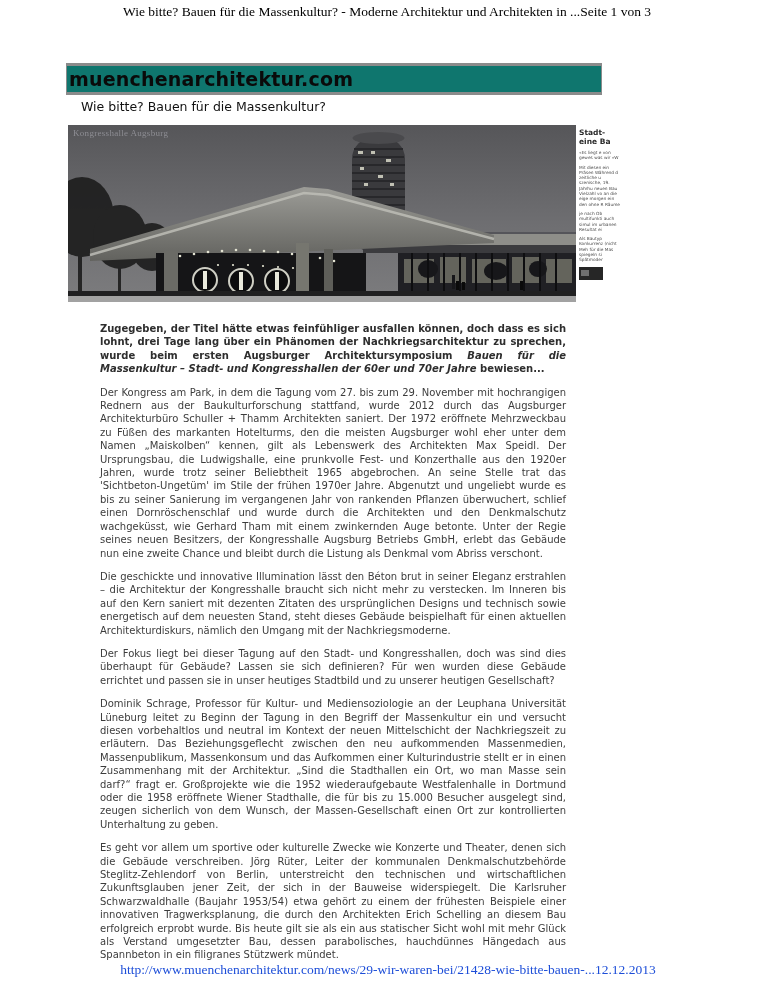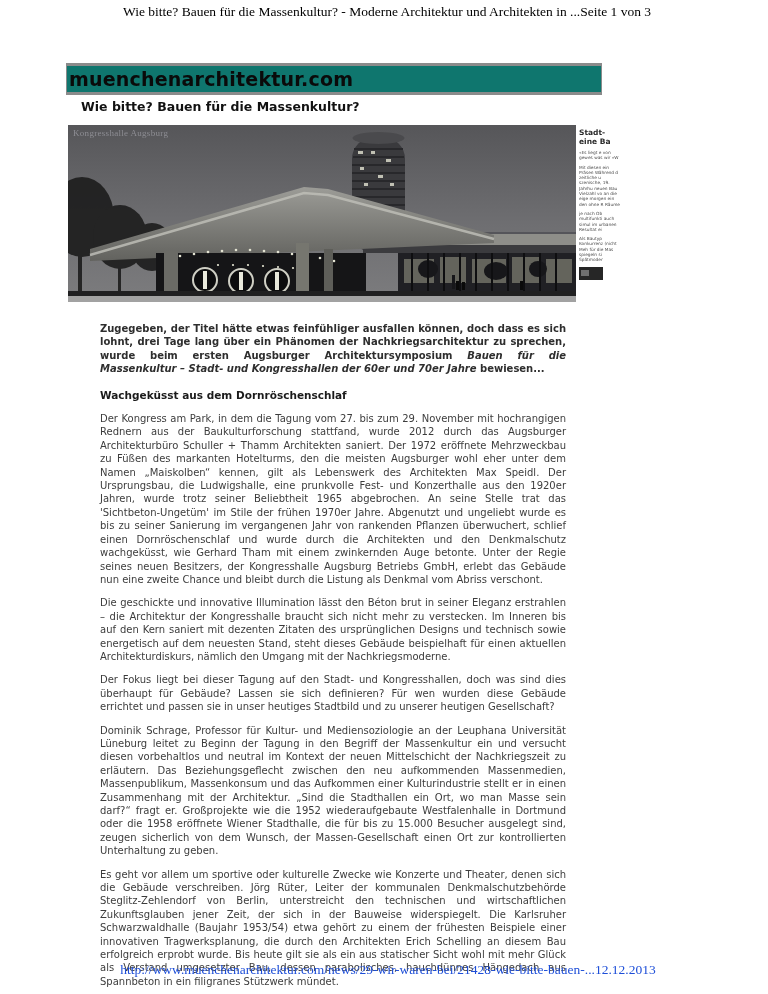--- a/index.html
+++ b/index.html
@@ -11,21 +11,21 @@
   .print-footer{position:absolute;left:66px;right:58px;top:962px;display:flex;justify-content:center;
     font-family:"Liberation Serif",serif;font-size:13.5px;color:#1d4ed8;}
 
   
   .site-box{position:absolute;left:66px;top:63px;width:534px;height:26px;background:#0f766e;
     border:1px solid #8b8b8b;border-top:3px solid #8b8b8b;border-bottom:3px solid #8b8b8b;}
   .site-box .site-name{font-family:"DejaVu Sans",sans-serif;font-weight:bold;font-size:19px;color:#0a0a0a;
     line-height:26px;padding-left:2px;letter-spacing:0.2px;white-space:nowrap;}
 
   .article-title{position:absolute;left:81px;top:99px;font-family:"DejaVu Sans",sans-serif;
-    font-weight:bold;font-size:12.5px;color:#111;}
+    font-weight:normal;font-size:12.5px;color:#111;}
 
   
   .photo{position:absolute;left:68px;top:125px;width:508px;height:177px;overflow:hidden;background:#5a5a5e;}
   .photo svg{display:block;width:508px;height:177px;}
   .photo-caption{position:absolute;top:3px;left:5px;font-family:Liberation Serif, serif;
     font-size:9px;color:#8d8d93;letter-spacing:0.3px;}
 
   
   .sidebar{position:absolute;left:579px;top:128px;width:42px;height:176px;overflow:hidden;color:#3f3f3f;
     font-family:"DejaVu Sans",sans-serif;}
@@ -202,21 +202,20 @@
     <div class="sb-title">Stadt- eine Ba</div>
     <div class="sb-block">«Es liegt e von gewes was wir «W</div>
     <div class="sb-block">Mit diesen ein Präsen Während d zeitliche u szenische, 19. Jahrhu neuen Bau Vielzahl vo an die eige morgen ein den ohne R Räume</div>
     <div class="sb-block">je nach Ob multifunkti auch simul im urbanen Resultat ei</div>
     <div class="sb-block">Als Bautyp Konkurrenz (nicht Meh für die Mas spiegeln si Spätmoder</div>
     <div class="sb-thumb"></div>
   </div>
 
   <div class="article-body">
     <p class="lead"><span>Zugegeben, der Titel hätte etwas feinfühliger ausfallen können, doch dass es sich lohnt, drei Tage lang über ein Phänomen der Nachkriegsarchitektur zu sprechen, wurde beim ersten Augsburger Architektursymposium </span><span class="it">Bauen für die Massenkultur – Stadt- und Kongresshallen der 60er und 70er Jahre</span><span> bewiesen...</span></p>
-    <h3>Wachgeküsst aus dem Dornröschenschlaf</h3>
     <p>Der Kongress am Park, in dem die Tagung vom 27. bis zum 29. November mit hochrangigen Rednern aus der Baukulturforschung stattfand, wurde 2012 durch das Augsburger Architekturbüro Schuller + Thamm Architekten saniert. Der 1972 eröffnete Mehrzweckbau zu Füßen des markanten Hotelturms, den die meisten Augsburger wohl eher unter dem Namen „Maiskolben“ kennen, gilt als Lebenswerk des Architekten Max Speidl. Der Ursprungsbau, die Ludwigshalle, eine prunkvolle Fest- und Konzerthalle aus den 1920er Jahren, wurde trotz seiner Beliebtheit 1965 abgebrochen. An seine Stelle trat das 'Sichtbeton-Ungetüm' im Stile der frühen 1970er Jahre. Abgenutzt und ungeliebt wurde es bis zu seiner Sanierung im vergangenen Jahr von rankenden Pflanzen überwuchert, schlief einen Dornröschenschlaf und wurde durch die Architekten und den Denkmalschutz wachgeküsst, wie Gerhard Tham mit einem zwinkernden Auge betonte. Unter der Regie seines neuen Besitzers, der Kongresshalle Augsburg Betriebs GmbH, erlebt das Gebäude nun eine zweite Chance und bleibt durch die Listung als Denkmal vom Abriss verschont.</p>
     <p>Die geschickte und innovative Illumination lässt den Béton brut in seiner Eleganz erstrahlen – die Architektur der Kongresshalle braucht sich nicht mehr zu verstecken. Im Inneren bis auf den Kern saniert mit dezenten Zitaten des ursprünglichen Designs und technisch sowie energetisch auf dem neuesten Stand, steht dieses Gebäude beispielhaft für einen aktuellen Architekturdiskurs, nämlich den Umgang mit der Nachkriegsmoderne.</p>
     <p>Der Fokus liegt bei dieser Tagung auf den Stadt- und Kongresshallen, doch was sind dies überhaupt für Gebäude? Lassen sie sich definieren? Für wen wurden diese Gebäude errichtet und passen sie in unser heutiges Stadtbild und zu unserer heutigen Gesellschaft?</p>
     <p>Dominik Schrage, Professor für Kultur- und Mediensoziologie an der Leuphana Universität Lüneburg leitet zu Beginn der Tagung in den Begriff der Massenkultur ein und versucht diesen vorbehaltlos und neutral im Kontext der neuen Mittelschicht der Nachkriegszeit zu erläutern. Das Beziehungsgeflecht zwischen den neu aufkommenden Massenmedien, Massenpublikum, Massenkonsum und das Aufkommen einer Kulturindustrie stellt er in einen Zusammenhang mit der Architektur. „Sind die Stadthallen ein Ort, wo man Masse sein darf?“ fragt er. Großprojekte wie die 1952 wiederaufgebaute Westfalenhalle in Dortmund oder die 1958 eröffnete Wiener Stadthalle, die für bis zu 15.000 Besucher ausgelegt sind, zeugen sicherlich von dem Wunsch, der Massen-Gesellschaft einen Ort zur kontrollierten Unterhaltung zu geben.</p>
     <p>Es geht vor allem um sportive oder kulturelle Zwecke wie Konzerte und Theater, denen sich die Gebäude verschreiben. Jörg Rüter, Leiter der kommunalen Denkmalschutzbehörde Steglitz-Zehlendorf von Berlin, unterstreicht den technischen und wirtschaftlichen Zukunftsglauben jener Zeit, der sich in der Bauweise widerspiegelt. Die Karlsruher Schwarzwaldhalle (Baujahr 1953/54) etwa gehört zu einem der frühesten Beispiele einer innovativen Tragwerksplanung, die durch den Architekten Erich Schelling an diesem Bau erfolgreich erprobt wurde. Bis heute gilt sie als ein aus statischer Sicht wohl mit mehr Glück als Verstand umgesetzter Bau, dessen parabolisches, hauchdünnes Hängedach aus Spannbeton in ein filigranes Stützwerk mündet.</p>
   </div>
 
   <div class="print-footer">
     <span>http://www.muenchenarchitektur.com/news/29-wir-waren-bei/21428-wie-bitte-bauen-...</span>
     <span>12.12.2013</span>

